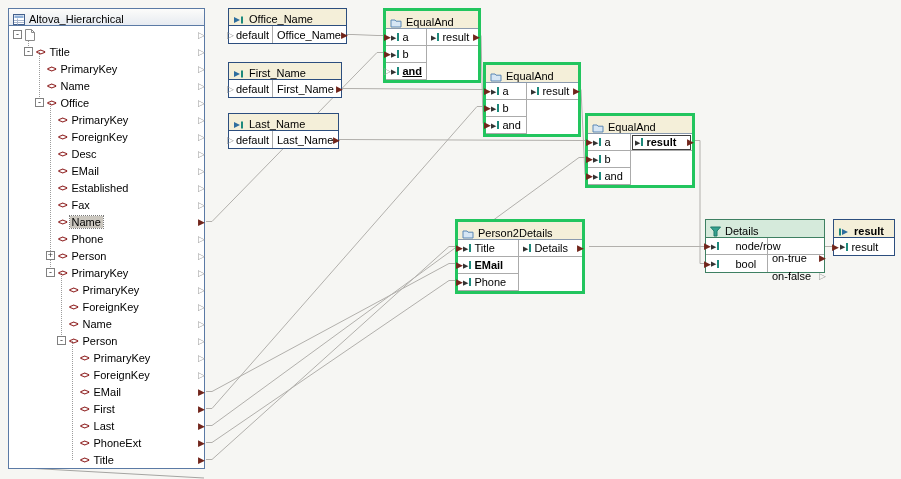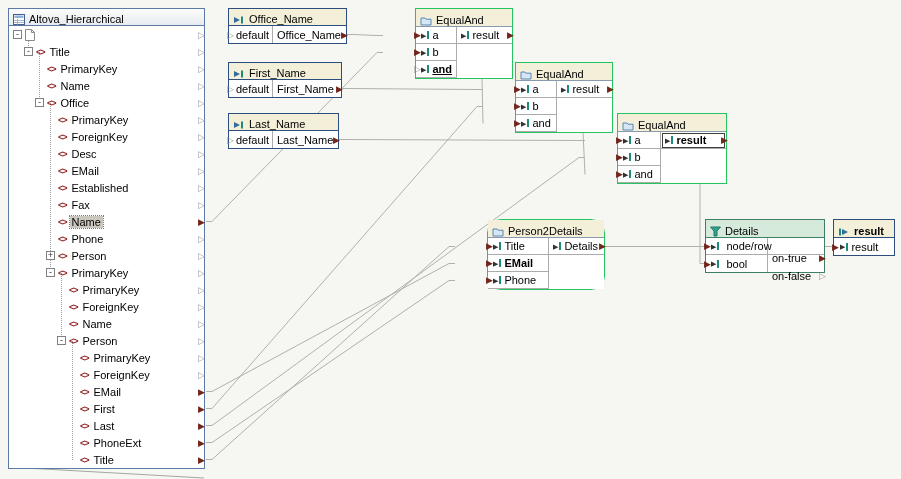--- a/index.html
+++ b/index.html
@@ -23,21 +23,21 @@
   .expand-spacer{flex:none;width:12px;}
   .elem-icon{flex:none;color:#8B1A1A;font-weight:bold;font-size:9px;letter-spacing:-1px;margin-right:3px;}
   .file-icon{flex:none;margin-right:3px;display:inline-flex;}
   .tlabel{padding:0 2px;}
   .trow.selected .tlabel{background:#CBC7BF;outline:1px dotted #7A7A7A;}
   .tconn{position:absolute;right:-1px;top:50%;transform:translateY(-50%);font-size:9px;line-height:1;}
   .conn-filled{color:#71251B;}
   .conn-hollow{color:#9A9A9A;}
 
   
-  .func{border:1px solid #22c55e;margin-left:32px;}
+  .func{border:3px solid #22c55e;}
   .func .comp-header{height:17px;background:#F4EFD9;border-bottom:1px solid #8A9AAE;}
   .func-body{position:relative;height:51px;background:#fff;}
   .in-col{position:absolute;left:0;top:0;bottom:0;border-right:1px solid #ABABAB;background:#fff;box-sizing:content-box;}
   .frow{position:relative;height:17px;box-sizing:border-box;border-bottom:1px solid #ABABAB;
         display:flex;align-items:center;padding-left:5px;gap:3px;white-space:nowrap;}
   .out-cell{position:absolute;top:0;right:0;height:16px;border-bottom:1px solid #ABABAB;
             display:flex;align-items:center;gap:3px;padding:0 10px 0 4px;white-space:nowrap;background:#fff;}
   .out-cell.boxed{outline:1px solid #3F3F3F;outline-offset:-2px;}
   .fconn-l{position:absolute;left:-2px;top:50%;transform:translateY(-50%);font-size:9px;line-height:1;}
   .fconn-r{position:absolute;right:-2px;top:50%;transform:translateY(-50%);font-size:9px;line-height:1;}
@@ -54,21 +54,21 @@
   .const-value{flex:1;padding-left:4px;}
   #box-office_name{left:228px;top:8px;width:119px;}
   #box-first_name{left:228px;top:62px;width:114px;}
   #box-last_name{left:228px;top:113px;width:111px;}
 
   
   #box-filter{left:705px;top:219px;width:120px;border:1px solid #3E8062;}
   #box-filter .comp-header{height:17px;background:#D5EADB;border-bottom:1px solid #3E8062;}
   .filter-row{position:relative;display:flex;align-items:center;height:17px;box-sizing:border-box;white-space:nowrap;}
   .filter-row.sep{border-bottom:1px solid #ABABAB;}
-  .fcell-l{width:62px;flex:none;box-sizing:border-box;height:100%;display:flex;align-items:center;gap:7px;
+  .fcell-l{width:62px;flex:none;box-sizing:border-box;height:100%;display:flex;align-items:center;gap:16px;
            padding-left:5px;border-right:1px solid #ABABAB;}
   .fcell-r{flex:1;position:relative;height:100%;display:flex;align-items:center;padding-left:4px;margin-top:24px;}
 
   
   #box-result{left:833px;top:219px;width:62px;border:1px solid #2C4E7E;}
   #box-result .comp-header{height:17px;background:#F4EFD9;border-bottom:1px solid #2C4E7E;}
   .res-row{position:relative;display:flex;align-items:center;height:17px;gap:3px;padding-left:6px;white-space:nowrap;}
 </style>
 </head>
 <body>
@@ -515,21 +515,21 @@
         <div class="out-cell boxed" style="left: 43px;">
           <span class="io">
             <span class="io-tri">▶</span>
             <span class="io-bar"></span>
           </span>
           <span class="b">result</span>
           <span class="fconn-r conn-filled">▶</span>
         </div>
       </div>
     </div>
-    <div class="comp func" id="box-p2d" style="left: 455px; top: 219px; width: 118px; border-radius: 14px;">
+    <div class="comp func" id="box-p2d" style="left: 455px; top: 219px; width: 130px;">
       <div class="comp-header">
         <span class="hicon">
           <svg width="12" height="10" viewBox="0 0 12 10">
             <path d="M1 2 h4 l1 1.2 h5 v5.8 h-10 z" fill="#D6E6F4" stroke="#5B87B5"></path>
           </svg>
         </span>
         <span class="htitle">Person2Details</span>
       </div>
       <div class="func-body">
         <div class="in-col" style="width: 60px;">

